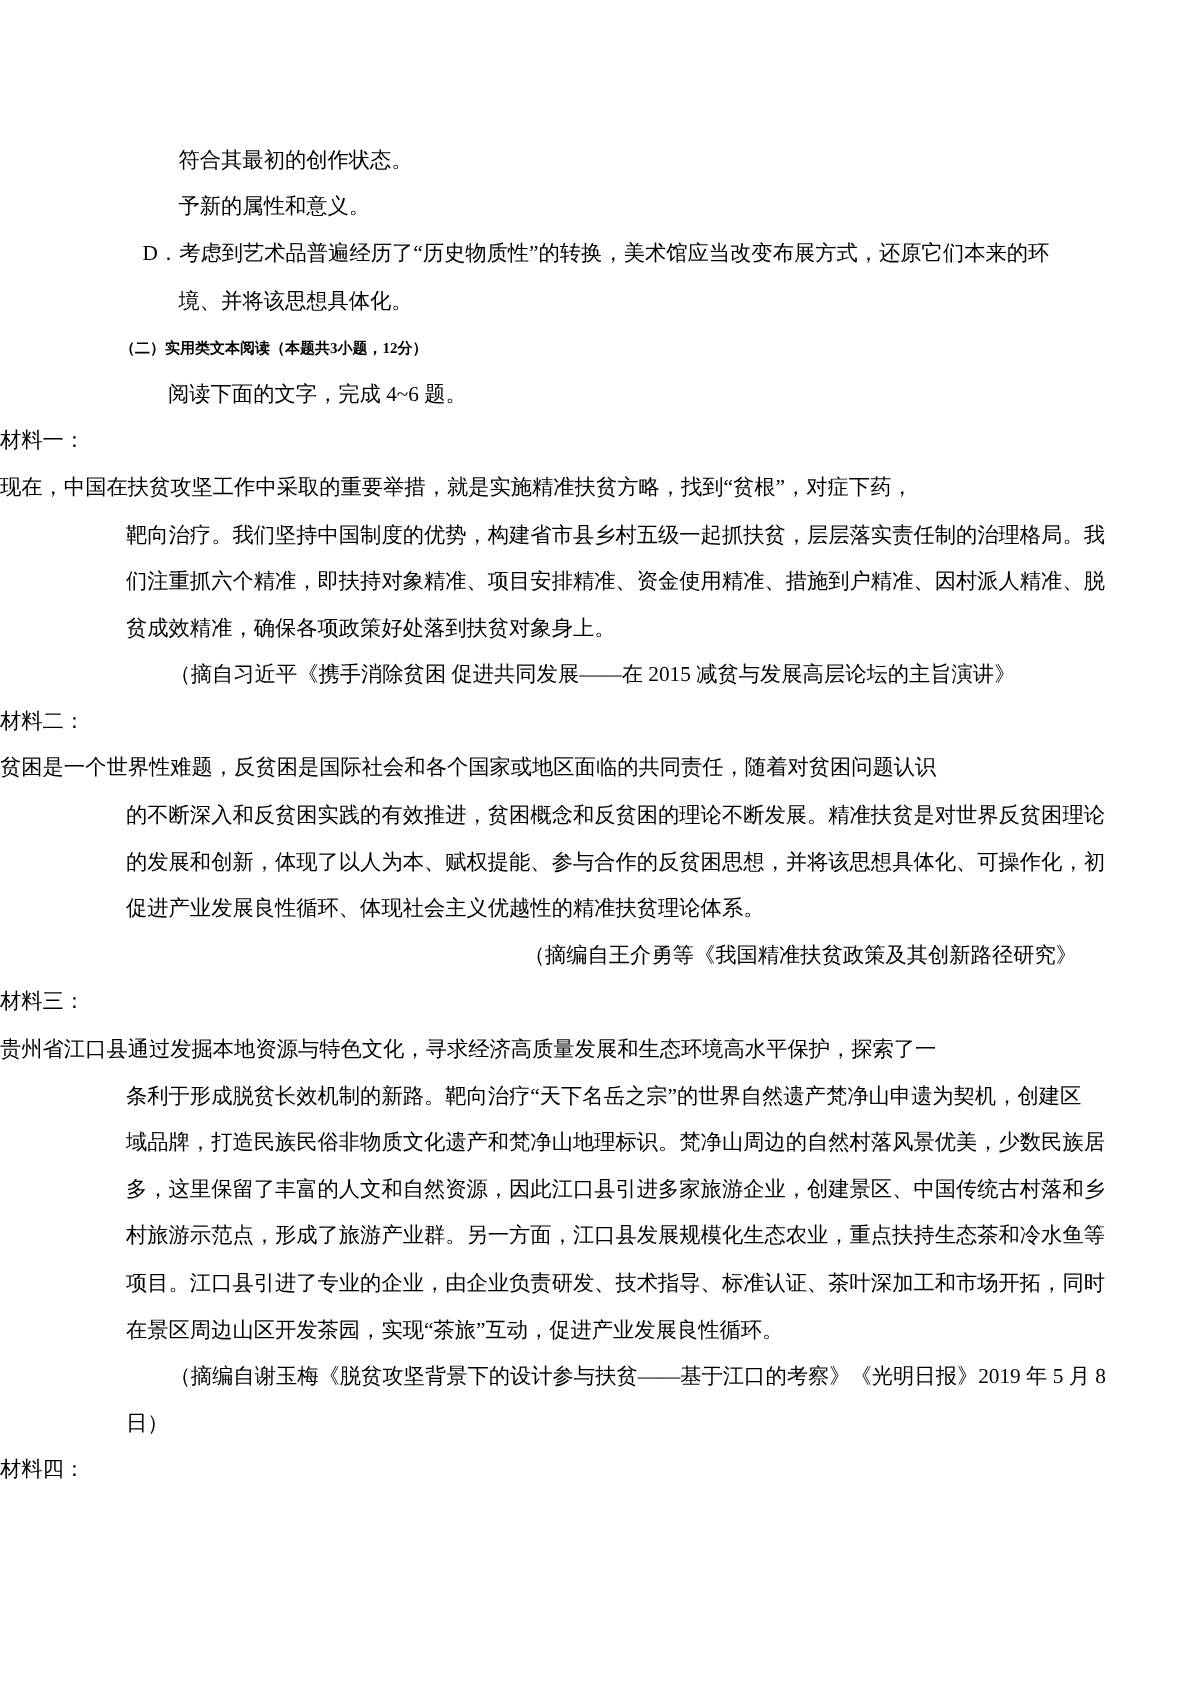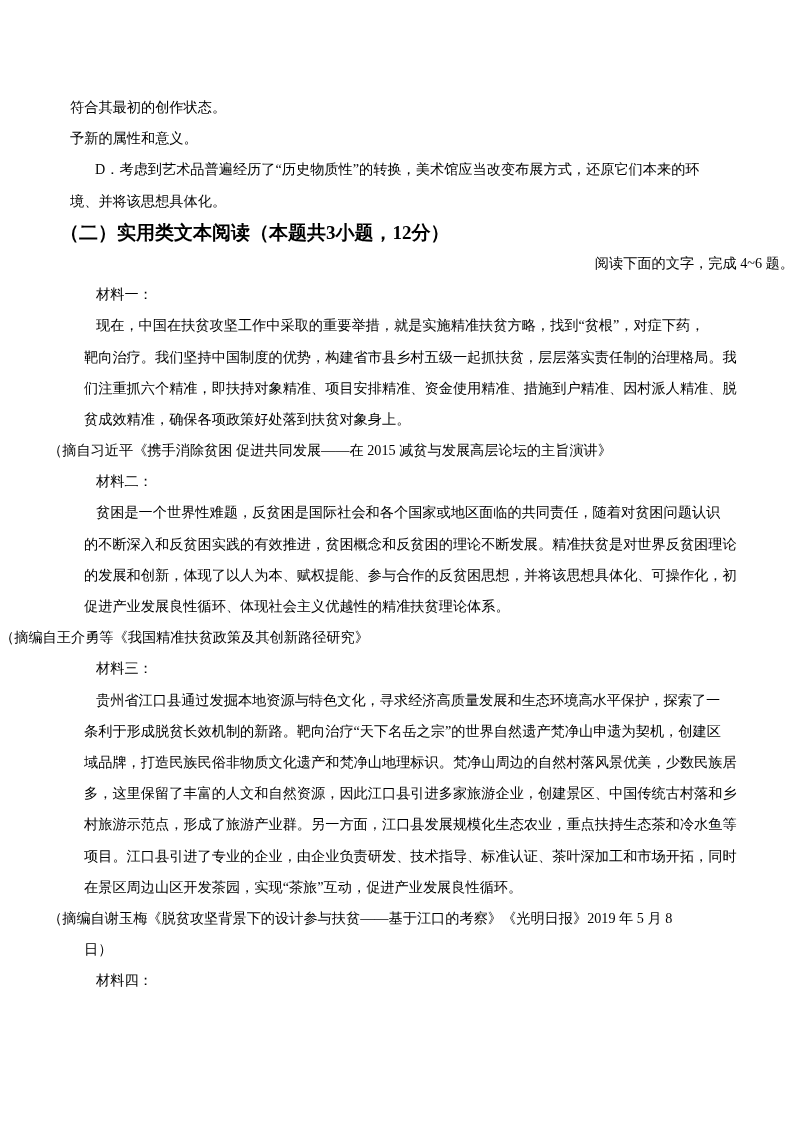--- a/index.html
+++ b/index.html
@@ -23,27 +23,27 @@
     width: 794px;
   }
   .line {
     height: 31.2px;
     line-height: 31.2px;
     font-size: 14.2px;
     white-space: nowrap;
     letter-spacing: 0px;
   }
   .s-flush    { padding-left: 64px; margin-left: 20px; }
-  .s-indent   { padding-left: 96px; }
-  .s-cite     { padding-left: 48px; }
-  .s-read     { padding-left: 112px; text-align: right; }
+  .s-indent   { }
+  .s-cite     { padding-left: 113px; }
+  .s-read     { padding-left: 112px; }
   .s-opt      { padding-left: 95px; }
-  .s-opt-cont { padding-left: 70px; }
-  .s-header   { padding-left: 60px; font-weight: 700; font-size: 19px; }
-  .s-right    { padding-right: 76px; }
+  .s-opt-cont { padding-left: 119px; }
+  .s-header   { padding-left: 80px; font-weight: 700; font-size: 10px; }
+  .s-right    { text-align: right; padding-right: 76px; }
 </style>
 </head>
 <body>
 
 <div class="page">
   <div class="text-block" id="text-block">
       <div class="line s-opt-cont">符合其最初的创作状态。</div>
       <div class="line s-opt-cont">予新的属性和意义。</div>
       <div class="line s-opt">D．考虑到艺术品普遍经历了“历史物质性”的转换，美术馆应当改变布展方式，还原它们本来的环</div>
       <div class="line s-opt-cont">境、并将该思想具体化。</div>

